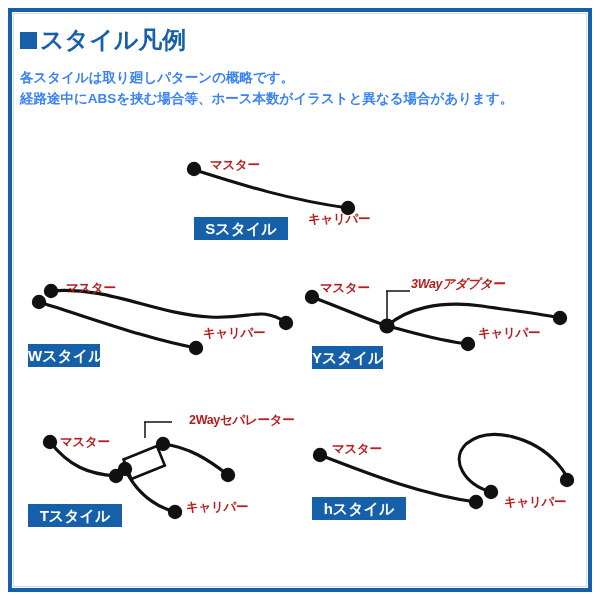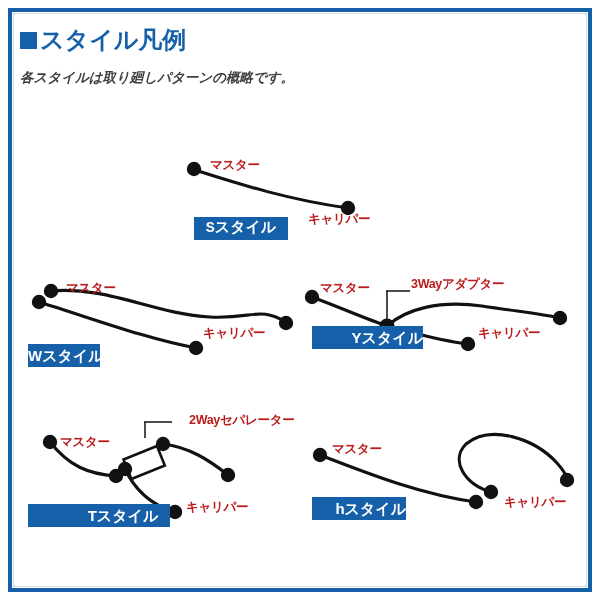--- a/index.html
+++ b/index.html
@@ -52,25 +52,24 @@
     display:inline-block;
     width:17px;height:17px;
     background:#1560a8;
     margin-right:3px;
     vertical-align:-1px;
   }
   .note{
     position:absolute;
     left:6px;top:54px;
     font-size:13.5px;
-    color:#404040;
+    color:#3b82f6;
     line-height:1.55;
     white-space:nowrap;
     font-weight:600;
-    font-style:italic;
   }
   .note span{display:block;}
 
   
   .diagram-layer{
     position:absolute;
     left:0;top:0;
     width:572px;height:572px;
     pointer-events:none;
   }
@@ -131,20 +130,21 @@
   <div class="frame-inner"></div>
 
   <div class="content">
 
     <div class="title">
       <span class="sq"></span><span>スタイル凡例</span>
     </div>
 
     <div class="note">
       <span>各スタイルは取り廻しパターンの概略です。</span>
+      <span>経路途中にABSを挟む場合等、ホース本数がイラストと異なる場合があります。</span>
     </div>
 
     <div class="diagram-layer">
       <svg viewBox="0 0 572 572" xmlns="http://www.w3.org/2000/svg">
 
         <g>
           <path class="hose" d="M 181 156 C 228 171, 276 186, 334 194"></path>
           <circle class="node" cx="180" cy="155" r="7.2"></circle>
           <circle class="node" cx="334" cy="194" r="7.2"></circle>
         </g>
@@ -194,34 +194,34 @@
           <circle class="node" cx="462" cy="488" r="7.2"></circle>
           <circle class="node" cx="477" cy="478" r="7.2"></circle>
           <circle class="node" cx="553" cy="466" r="7.2"></circle>
         </g>
 
       </svg>
     </div>
 
     <div class="lbl" style="left:196px;top:145px;">マスター</div>
     <div class="lbl" style="left:294px;top:199px;">キャリパー</div>
-    <div class="chip" style="left:180px;top:203px;width:94px;font-family:Liberation Mono, monospace;">Sスタイル</div>
+    <div class="chip" style="left:180px;top:203px;width:94px;">Sスタイル</div>
 
     <div class="lbl" style="left:52px;top:268px;">マスター</div>
     <div class="lbl" style="left:189px;top:313px;">キャリパー</div>
     <div class="chip" style="left:14px;top:330px;width:72px;">Wスタイル</div>
 
     <div class="lbl" style="left:306px;top:268px;">マスター</div>
-    <div class="lbl" style="left:397px;top:264px;">3Wayアダプター</div>
+    <div class="lbl" style="left:397px;top:264px;font-style:italic;">3Wayアダプター</div>
     <div class="lbl" style="left:464px;top:313px;">キャリパー</div>
-    <div class="chip" style="left:298px;top:312px;width:111px;text-align:right;">Yスタイル</div>
+    <div class="chip" style="left:298px;top:332px;width:71px;">Yスタイル</div>
 
     <div class="lbl" style="left:46px;top:422px;">マスター</div>
     <div class="lbl" style="left:175px;top:400px;">2Wayセパレーター</div>
     <div class="lbl" style="left:172px;top:487px;">キャリパー</div>
-    <div class="chip" style="left:14px;top:490px;width:94px;padding-left:48px;">Tスタイル</div>
+    <div class="chip" style="left:14px;top:490px;width:94px;">Tスタイル</div>
 
     <div class="lbl" style="left:318px;top:429px;">マスター</div>
     <div class="lbl" style="left:490px;top:482px;">キャリパー</div>
-    <div class="chip" style="left:298px;top:483px;width:94px;text-align:right;">hスタイル</div>
+    <div class="chip" style="left:298px;top:483px;width:94px;">hスタイル</div>
 
   </div>
 </div>
 
 </body></html>

